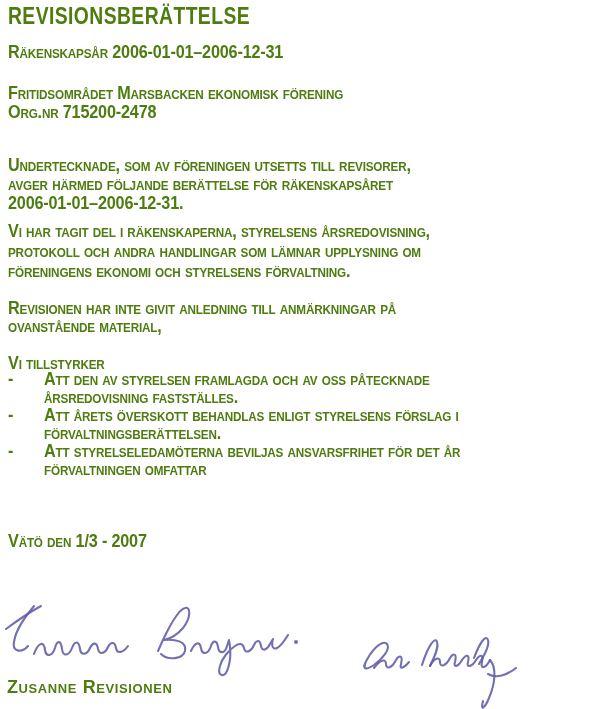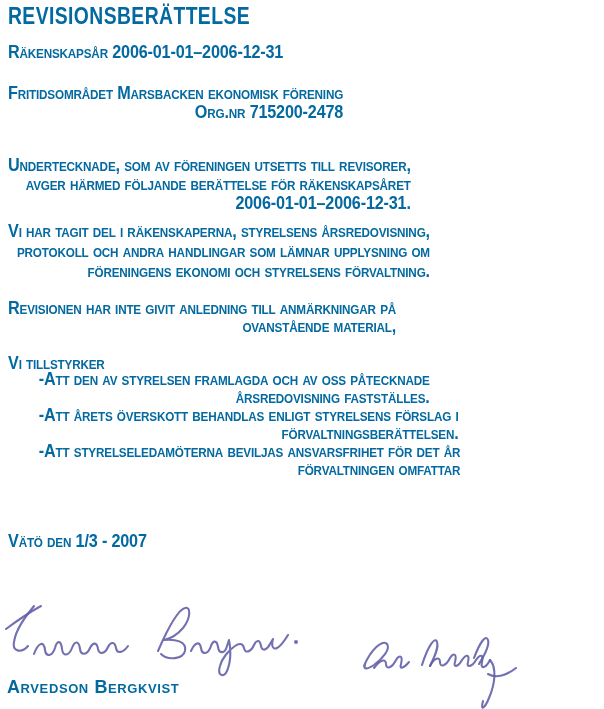--- a/index.html
+++ b/index.html
@@ -3,22 +3,21 @@
 <meta charset="utf-8">
 <style>
   html,body{margin:0;padding:0;background:#e8e8e8;}
   .page{
     position:relative;
     width:604px;height:709px;
     background:#ffffff;
     overflow:hidden;
     font-family:"Liberation Sans", sans-serif;
     font-weight:700;
-    color:#0369a1;
-    text-align:right;
+    color:#4d7c0f;
   }
   .blk{position:absolute;left:8px;white-space:nowrap;}
   .sc{font-variant:small-caps;font-size:18px;letter-spacing:-0.2px;}
   .cx{transform:scaleX(0.9);transform-origin:0 0;}
   .title{
     top:2px;font-size:23px;letter-spacing:0.5px;line-height:28px;
     transform:scaleX(0.84);transform-origin:0 0;
   }
   .period{top:43px;line-height:19px;}
   .org{top:84px;line-height:19px;}
@@ -98,21 +97,21 @@
   <div class="blk sc cx date">Vätö den 1/3 - 2007</div>
 
   <svg class="sig-svg sig-left-svg" width="302" height="88" viewBox="0 0 302 88" role="img" aria-label="Zusanne Bergquist.">
     <path class="ink" d="M34,8 C27,17 16,30 14,44 C12,53 21,56 28,48"></path>
     <path class="ink" d="M6,31 C18,22 30,14 41,8"></path>
     <path class="ink" d="M34,56 C38,45 44,42 45,52 C46,59 52,59 55,50 C57,42 61,42 62,51 C63,59 69,58 72,50 C75,42 79,43 80,51 C81,58 87,57 90,50 C93,44 97,44 98,51 C99,57 105,56 108,49 C111,43 115,44 116,50 C117,56 123,55 128,48"></path>
     <path class="ink" d="M158,53 C168,30 178,12 185,10 C191,8 191,20 183,30 C177,37 169,41 164,42 C175,41 187,43 185,53 C183,61 168,63 161,56"></path>
     <path class="ink" d="M191,53 C195,44 200,43 201,50 C202,57 208,57 211,48 C213,42 217,42 218,49 C219,56 225,56 227,48 L229,42 C231,52 231,63 227,73 C224,80 217,78 220,68 C222,60 229,52 235,48 C239,45 243,45 244,50 C245,56 251,54 254,47 C257,41 260,42 261,48 C262,54 267,52 270,46 L273,41 C271,48 273,52 277,50 C281,48 285,42 288,37"></path>
     <circle cx="296" cy="44" r="2" fill="#5e5ca6" opacity="0.88"></circle>
   </svg>
-  <div class="blk name name-left">Arvedson Bergkvist</div>
+  <div class="blk name name-left">Zusanne Revisionen</div>
 
   <svg class="sig-svg sig-right-svg" width="210" height="88" viewBox="0 0 210 88" role="img" aria-label="Sven Arvedson">
     <path class="ink" d="M26,42 C33,25 45,15 49,20 C53,25 44,35 36,41 C30,45 25,46 27,41"></path>
     <path class="ink" d="M36,44 C42,36 48,34 48,40 C48,46 54,44 58,36 C62,30 65,32 63,40 C61,46 66,44 71,38"></path>
     <path class="ink" d="M84,41 C90,22 97,12 99,18 C101,24 96,34 92,42"></path>
     <path class="ink" d="M92,42 C96,34 102,32 102,38 C102,44 108,42 112,34 C116,28 119,30 117,38 C115,44 120,43 124,36 C128,30 132,30 130,38 C128,44 134,43 138,36 C142,30 146,30 144,38 C142,46 148,44 152,36"></path>
     <path class="ink" d="M136,34 C142,18 148,10 150,16 C152,22 146,32 141,40"></path>
     <path class="ink" d="M152,36 C159,44 157,60 151,74 C147,84 142,88 145,77"></path>
     <path class="ink" d="M150,50 C158,55 169,51 178,44"></path>
   </svg>

